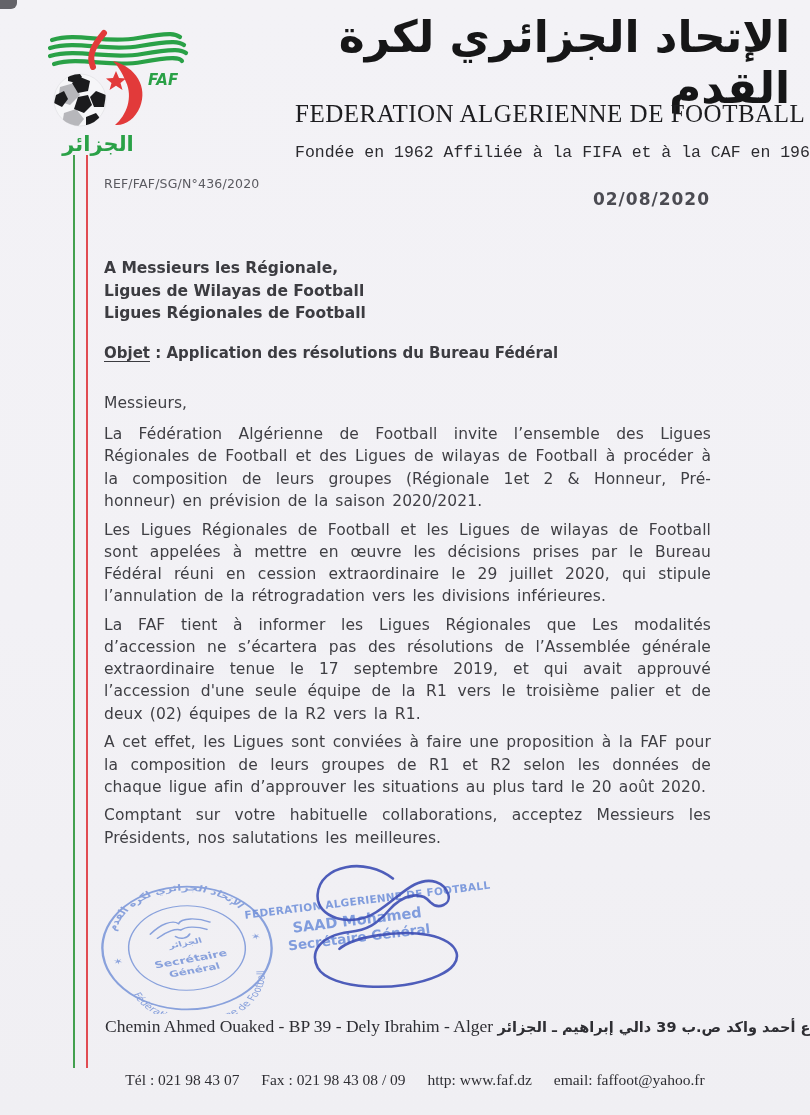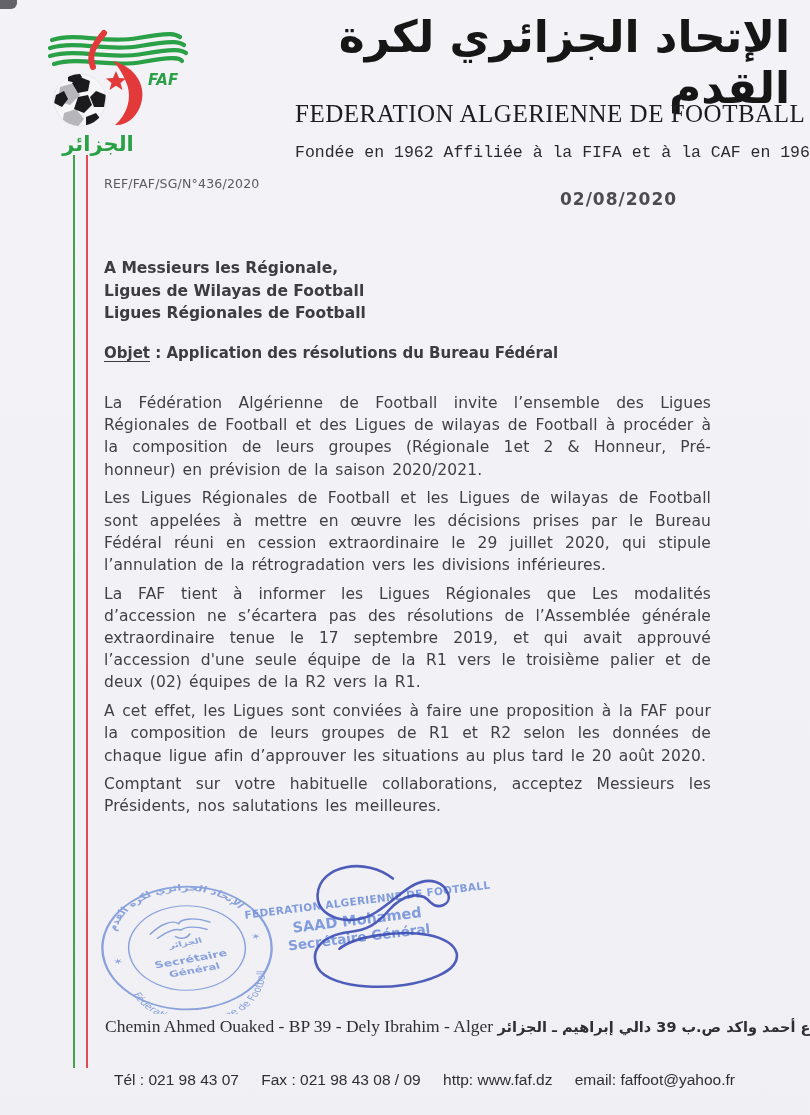--- a/index.html
+++ b/index.html
@@ -25,21 +25,21 @@
     position:absolute;left:295px;top:143px;width:495px;text-align:center;
     font-family:Liberation Mono, monospace;font-size:16.5px;color:#2a2a2e;white-space:nowrap;
   }
 
   
   .rule-green{position:absolute;left:73px;top:155px;width:2px;height:913px;background:#43a04f;}
   .rule-red{position:absolute;left:86px;top:155px;width:2px;height:913px;background:#e14b52;}
 
   
   .ref-number{position:absolute;left:104px;top:176px;font-size:12.5px;color:#5a5a60;letter-spacing:.2px;}
-  .letter-date{position:absolute;left:560px;top:189px;width:150px;text-align:left;font-size:17px;font-weight:600;color:#4b4b52;letter-spacing:1px;}
+  .letter-date{position:absolute;left:560px;top:189px;width:150px;text-align:right;font-size:17px;font-weight:600;color:#4b4b52;letter-spacing:1px;}
 
   
   .recipients{position:absolute;left:104px;top:257px;font-size:15.5px;font-weight:bold;color:#3c3c41;line-height:22.5px;}
   .subject-line{position:absolute;left:104px;top:344px;font-size:15px;font-weight:bold;color:#3c3c41;}
   .subject-label{text-decoration:underline;text-underline-offset:3px;}
 
   
   .letter-body{position:absolute;left:104px;top:392px;width:607px;font-size:15.5px;line-height:22.2px;color:#3f3f44;text-align:justify;letter-spacing:.1px;word-spacing:2px;}
   .letter-body .salutation{margin:0 0 9px 0;font-weight:500;}
   .letter-body p{margin:0 0 6.5px 0;}
@@ -56,21 +56,21 @@
   .signature{position:absolute;left:282px;top:864px;width:198px;height:140px;}
 
   
   .footer-address{
     position:absolute;left:105px;top:1016px;width:620px;text-align:center;
     font-family:"Liberation Serif",serif;font-size:17.5px;color:#2e2e33;white-space:nowrap;
   }
   .footer-address .ar{font-family:"DejaVu Sans",sans-serif;font-weight:bold;font-size:14.5px;margin-right:6px;direction:rtl;display:inline-block;}
   .footer-contact{
     position:absolute;left:105px;top:1071px;width:620px;text-align:center;
-    font-family:Liberation Sans, sans-serif;font-size:15.5px;color:#2e2e33;white-space:nowrap;
+    font-family:Liberation Serif, serif;font-size:15.5px;color:#2e2e33;white-space:nowrap;
   }
   .footer-contact span{margin:0 9px;}
 </style>
 </head>
 <body>
 
 <div class="page">
 
   <div class="corner-smudge"></div>
 
@@ -124,20 +124,21 @@
 
   <div class="recipients">
     <div>A Messieurs les Régionale,</div>
     <div>Ligues de Wilayas de Football</div>
     <div>Ligues Régionales de Football</div>
   </div>
 
   <div class="subject-line"><span class="subject-label">Objet</span><span> : Application des résolutions du Bureau Fédéral</span></div>
 
   <div class="letter-body">
+    <p class="salutation">Messieurs,</p>
     <p>La Fédération Algérienne de Football invite l’ensemble des Ligues Régionales de Football et des Ligues de wilayas de Football à procéder à la composition de leurs groupes (Régionale 1et 2 &amp; Honneur, Pré-honneur) en prévision de la saison 2020/2021.</p>
     <p>Les Ligues Régionales de Football et les Ligues de wilayas de Football sont appelées à mettre en œuvre les décisions prises par le Bureau Fédéral réuni en cession extraordinaire le 29 juillet 2020, qui stipule l’annulation de la rétrogradation vers les divisions inférieures.</p>
     <p>La FAF tient à informer les Ligues Régionales que Les modalités d’accession ne s’écartera pas des résolutions de l’Assemblée générale extraordinaire tenue le 17 septembre 2019, et qui avait approuvé l’accession d'une seule équipe de la R1 vers le troisième palier et de deux (02) équipes de la R2 vers la R1.</p>
     <p>A cet effet, les Ligues sont conviées à faire une proposition à la FAF pour la composition de leurs groupes de R1 et R2 selon les données de chaque ligue afin d’approuver les situations au plus tard le 20 août 2020.</p>
     <p>Comptant sur votre habituelle collaborations, acceptez Messieurs les Présidents, nos salutations les meilleures.</p>
   </div>
 
   <svg class="round-stamp" viewBox="0 0 200 200" preserveAspectRatio="none">
     <defs>
       <path id="arcTop" d="M 23,103 A 78,78 0 1 1 177,103"></path>

